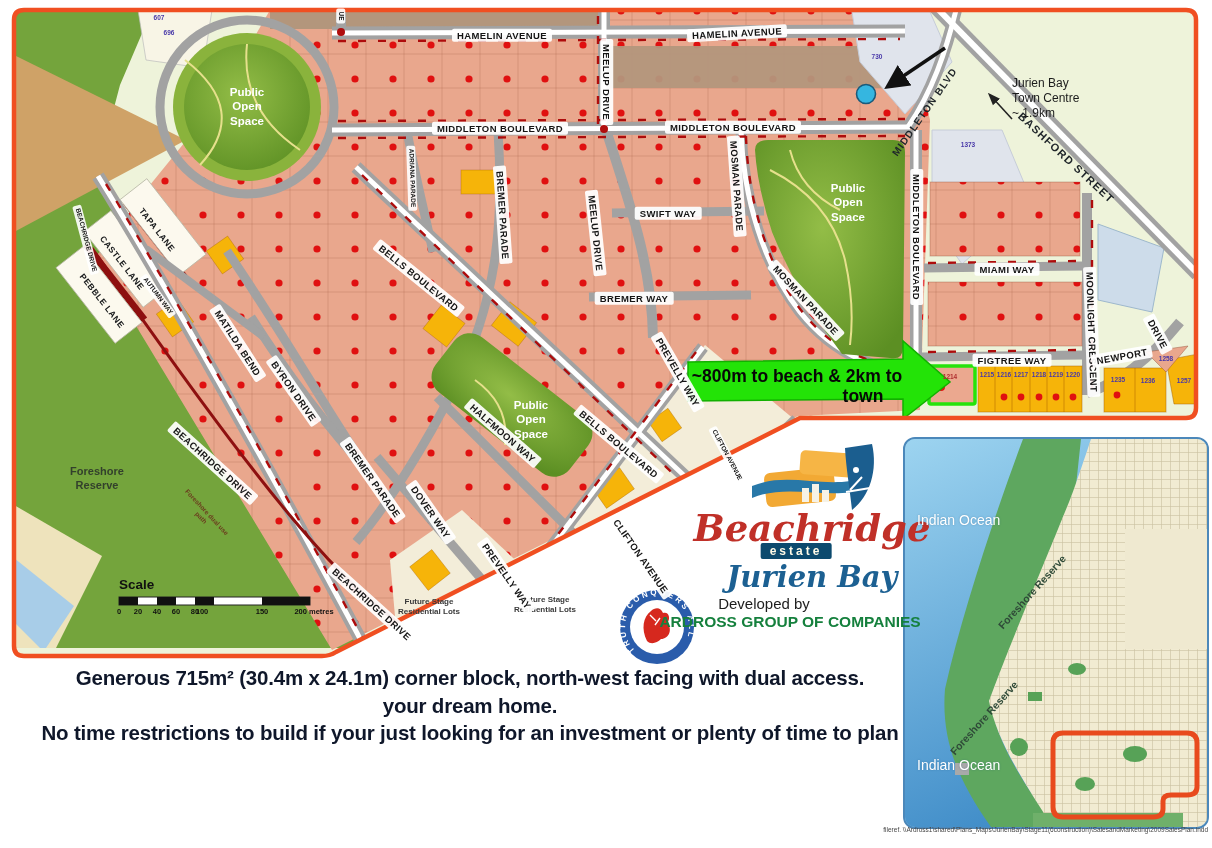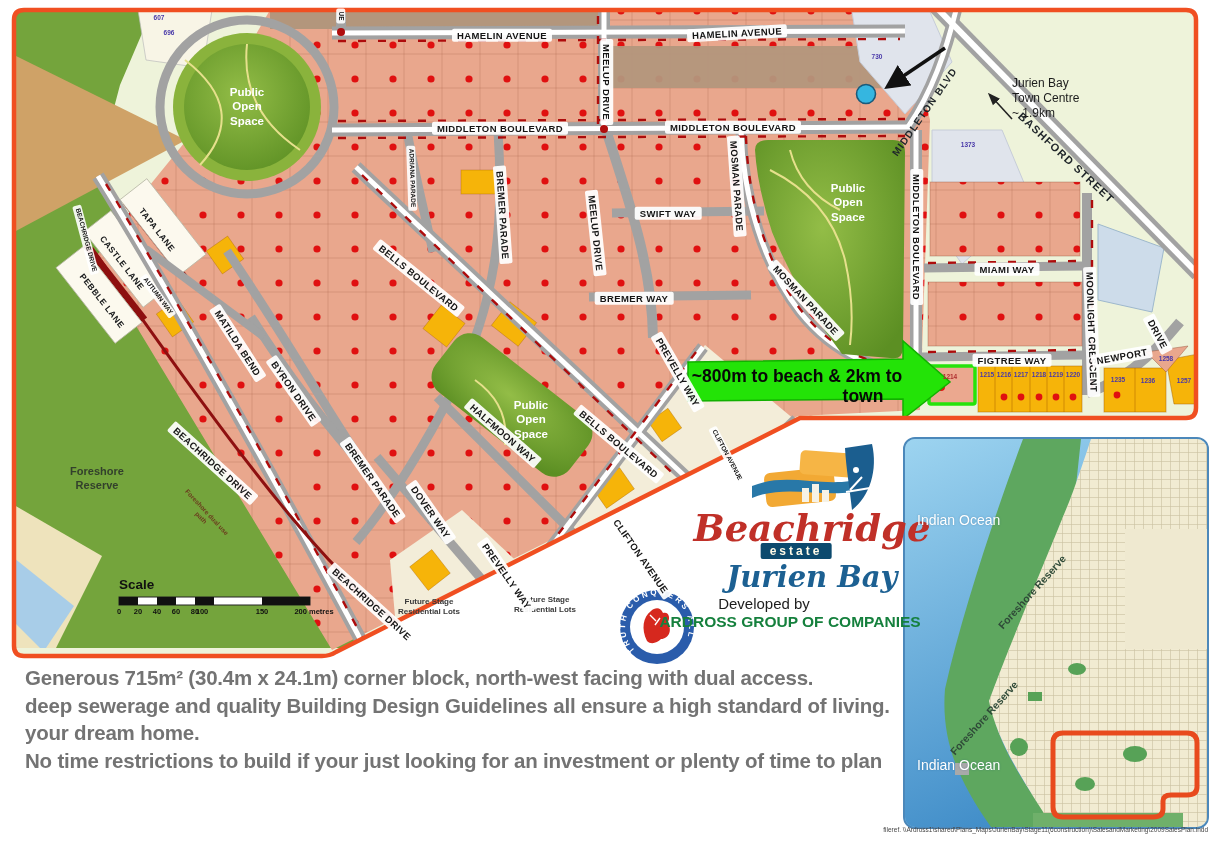--- a/index.html
+++ b/index.html
@@ -56,21 +56,21 @@
   .devby{position:absolute;left:764px;top:603px;transform:translate(-50%,-50%);
       font:500 15px/1 "Liberation Sans",sans-serif;color:#1d1d1d;z-index:6;white-space:nowrap;}
   .devname{position:absolute;left:790px;top:622px;transform:translate(-50%,-50%);
       font:bold 15.5px/1 "Liberation Sans",sans-serif;color:#15803d;z-index:6;white-space:nowrap;}
   .localitypanel{position:absolute;left:903px;top:437px;width:302px;height:388px;
       border:2px solid #4c88ba;border-radius:12px;overflow:hidden;z-index:4;background:#8cc8ea;}
   .fileref{position:absolute;left:860px;top:827px;width:348px;text-align:right;
       font:400 6.5px/1 "Liberation Sans",sans-serif;color:#454545;z-index:6;}
   .desc{position:absolute;left:25px;top:664px;width:890px;z-index:8;}
   .desc h1{margin:0 0 4px 0;font:bold 24.5px/30px "Liberation Sans",sans-serif;color:#222;}
-  .desc .dl{font:bold 20.5px/27.5px "Liberation Sans",sans-serif;color:#737373;letter-spacing:-.2px;}
+  .desc .dl{font:bold 20.5px/27.5px "Liberation Sans",sans-serif;color:#0f172a;letter-spacing:-.2px;text-align:center;}
 </style>
 </head>
 <body>
 
 <div class="stage">
 
   <svg width="1212" height="680" viewBox="0 0 1212 680">
     <defs>
       <clipPath id="mapclip">
         <path d="M24,10 H1186 Q1196,10 1196,20 V408 Q1196,418 1186,418 H800 L336,652 Q330,656 322,656 H24 Q14,656 14,646 V20 Q14,10 24,10 Z"></path>
@@ -393,18 +393,17 @@
     </svg>
   </div>
   <div class="oceanlbl" style="left:917px;top:513px">Indian Ocean</div>
   <div class="oceanlbl" style="left:917px;top:758px">Indian Ocean</div>
   <div class="reslbl" style="left:1032px;top:592px">Foreshore Reserve</div>
   <div class="reslbl" style="left:984px;top:718px">Foreshore Reserve</div>
   <div class="fileref">fileref. \\Ardross1\shared\Plans_Maps\JurienBay\Stage11(6construction)\SalesandMarketing\2009SalesPlan.indd</div>
 
   <div class="desc">
     <div class="dl">Generous 715m² (30.4m x 24.1m) corner block, north-west facing with dual access.</div>
-    <div class="dl">deep sewerage and quality Building Design Guidelines all ensure a high standard of living.</div>
     <div class="dl">your dream home.</div>
     <div class="dl">No time restrictions to build if your just looking for an investment or plenty of time to plan</div>
   </div>
 
 </div>
 
 </body></html>

